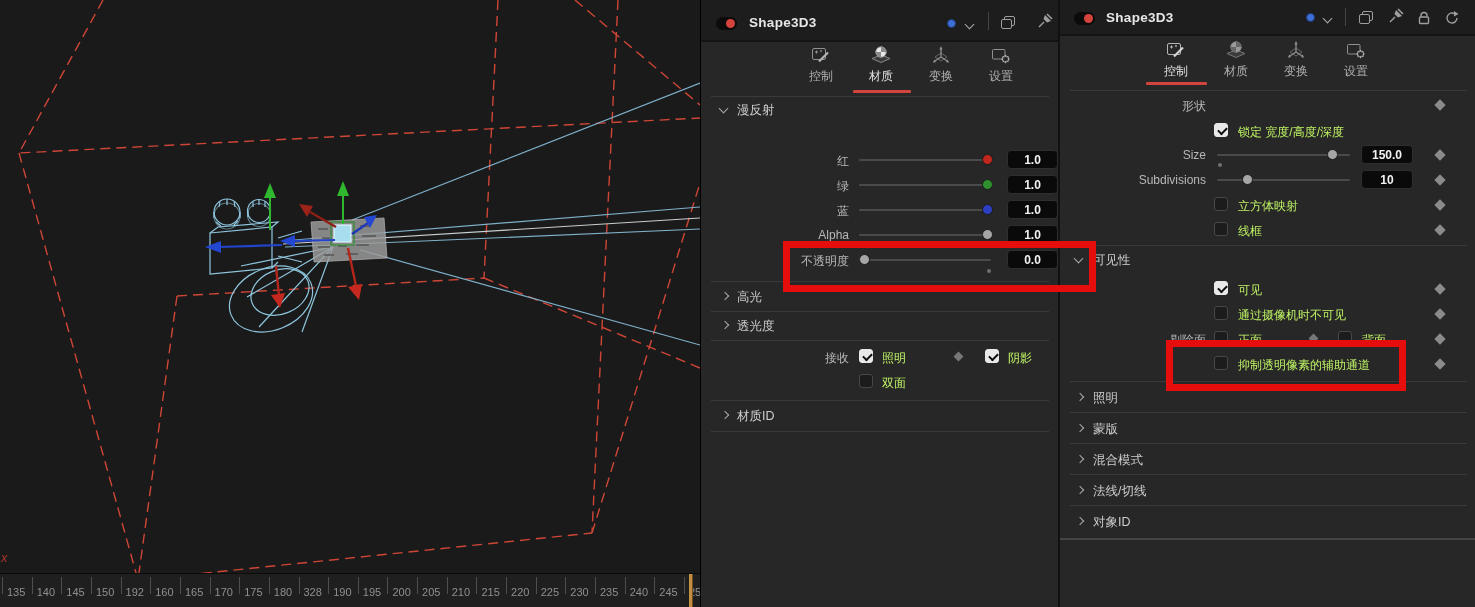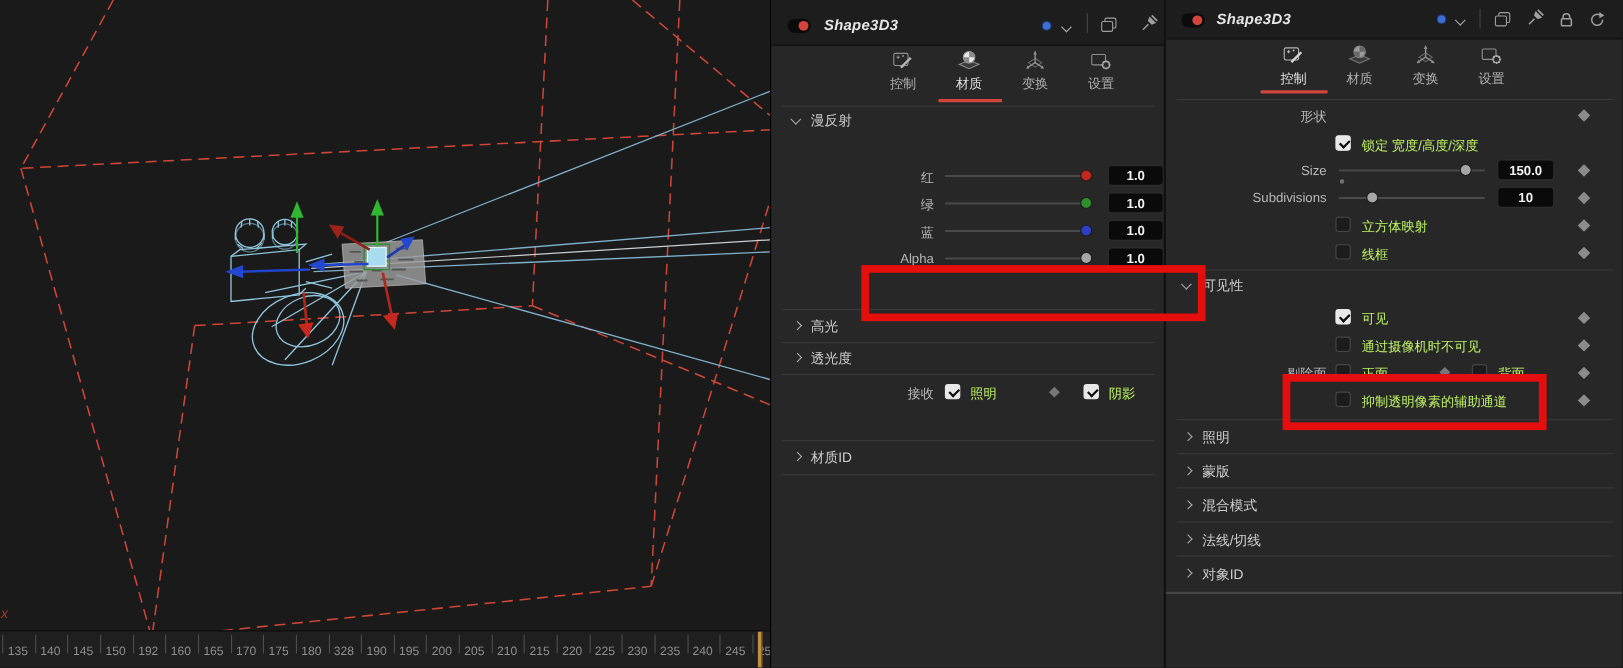--- a/index.html
+++ b/index.html
@@ -19,21 +19,21 @@
   #playhead { position:absolute; left:689px; top:0; width:4px; height:100%;
               background:#c38f44; border-right:1px solid #6f4d1e; }
 
   
   .panel { position:absolute; top:0; bottom:0; background:#272727; }
   #mid-panel   { left:700px; width:358px; border-left:1px solid #000; }
   #right-panel { left:1058px; width:417px; border-left:2px solid #111; }
   .ghost-top { position:absolute; left:118px; top:-4px; width:192px; height:8px;
                border:1px solid #4f4f4f; border-top:none; border-right-color:#303030;
                border-radius:0 0 4px 7px; }
-  .phead { position:absolute; left:0; right:0; top:0; background:#1d1d1d;font-style:italic; }
+  .phead { position:absolute; left:0; right:0; top:0; background:#1d1d1d; }
   .ptitle { position:absolute; font-size:13.5px; font-weight:700; color:#e6e6e6; letter-spacing:.3px; }
   .toggle { position:absolute; width:21px; height:13px; background:#0b0b0b; border-radius:7px; }
   .toggle::after { content:""; position:absolute; right:2px; top:2px; width:9px; height:9px;
                    border-radius:50%; background:#d5433d; }
   .led-blue { position:absolute; width:9px; height:9px; border-radius:50%; background:#3e6fd6; border:1px solid #1d3a75; }
   .vsep { position:absolute; width:1px; height:18px; background:#454545; }
   .hico { position:absolute; width:16px; height:16px; }
   .hr { position:absolute; height:1px; background:#3a3a3a; left:10px; }
   .hr2 { position:absolute; height:2px; background:#454545; left:0; right:0; }
   .hdr-div { position:absolute; left:0; right:0; height:2px; background:#141414; }
@@ -348,36 +348,48 @@
       </span>
     <span class="val" style="left:306px">1.0</span>
   </div>
   <div class="row" style="left:0;top:225px;width:358px">
     <span class="rlabel" style="width:148px">Alpha</span>
     <span class="trk" style="left:158px;width:132px">
         <i class="hdl gray" style="left:123px"></i>
       </span>
     <span class="val" style="left:306px">1.0</span>
   </div>
+  <div class="row" style="left:0;top:250px;width:358px">
+    <span class="rlabel" style="width:148px">不透明度</span>
+    <span class="trk" style="left:158px;width:132px">
+        <i class="hdl gray" style="left:0px"></i>
+      </span>
+    <span class="defdot" style="left:286px;top:19px"></span>
+    <span class="val" style="left:306px">0.0</span>
+  </div>
 
   <div class="hr" style="top:281px;width:338px"></div>
   <span class="chr" style="left:21px;top:293px"></span>
   <span class="sect-label" style="left:36px;top:289px">高光</span>
   <div class="hr" style="top:311px;width:338px"></div>
   <span class="chr" style="left:21px;top:322px"></span>
   <span class="sect-label" style="left:36px;top:318px">透光度</span>
   <div class="hr" style="top:340px;width:338px"></div>
 
   <div class="row" style="left:0;top:347px;width:358px">
     <span class="rlabel" style="width:148px">接收</span>
     <span class="cb on" style="left:158px;top:2px"></span>
     <span class="llabel" style="left:181px">照明</span>
     <span class="dia small" style="left:254px;top:6px"></span>
     <span class="cb on" style="left:284px;top:2px"></span>
     <span class="llabel" style="left:307px">阴影</span>
+  </div>
+  <div class="row" style="left:0;top:372px;width:358px">
+    <span class="cb" style="left:158px;top:2px"></span>
+    <span class="llabel" style="left:181px">双面</span>
   </div>
 
   <div class="hr" style="top:400px;width:338px"></div>
   <span class="chr" style="left:21px;top:412px"></span>
   <span class="sect-label" style="left:36px;top:408px">材质ID</span>
   <div class="hr" style="top:431px;width:338px"></div>
 </div>
 
 <div id="right-panel" class="panel">
   <div class="phead" style="height:34px">

